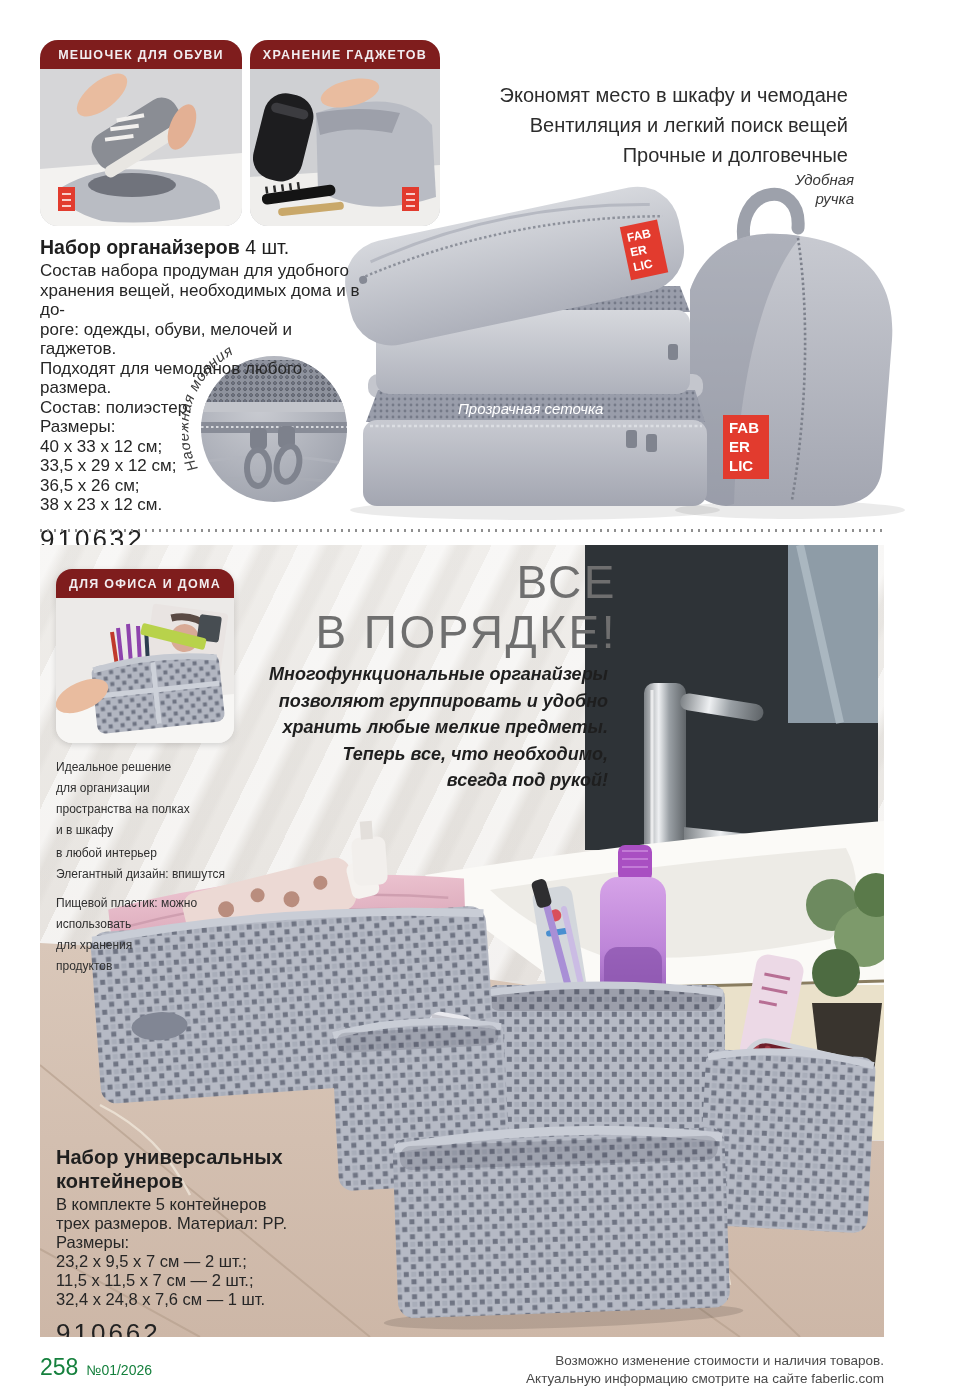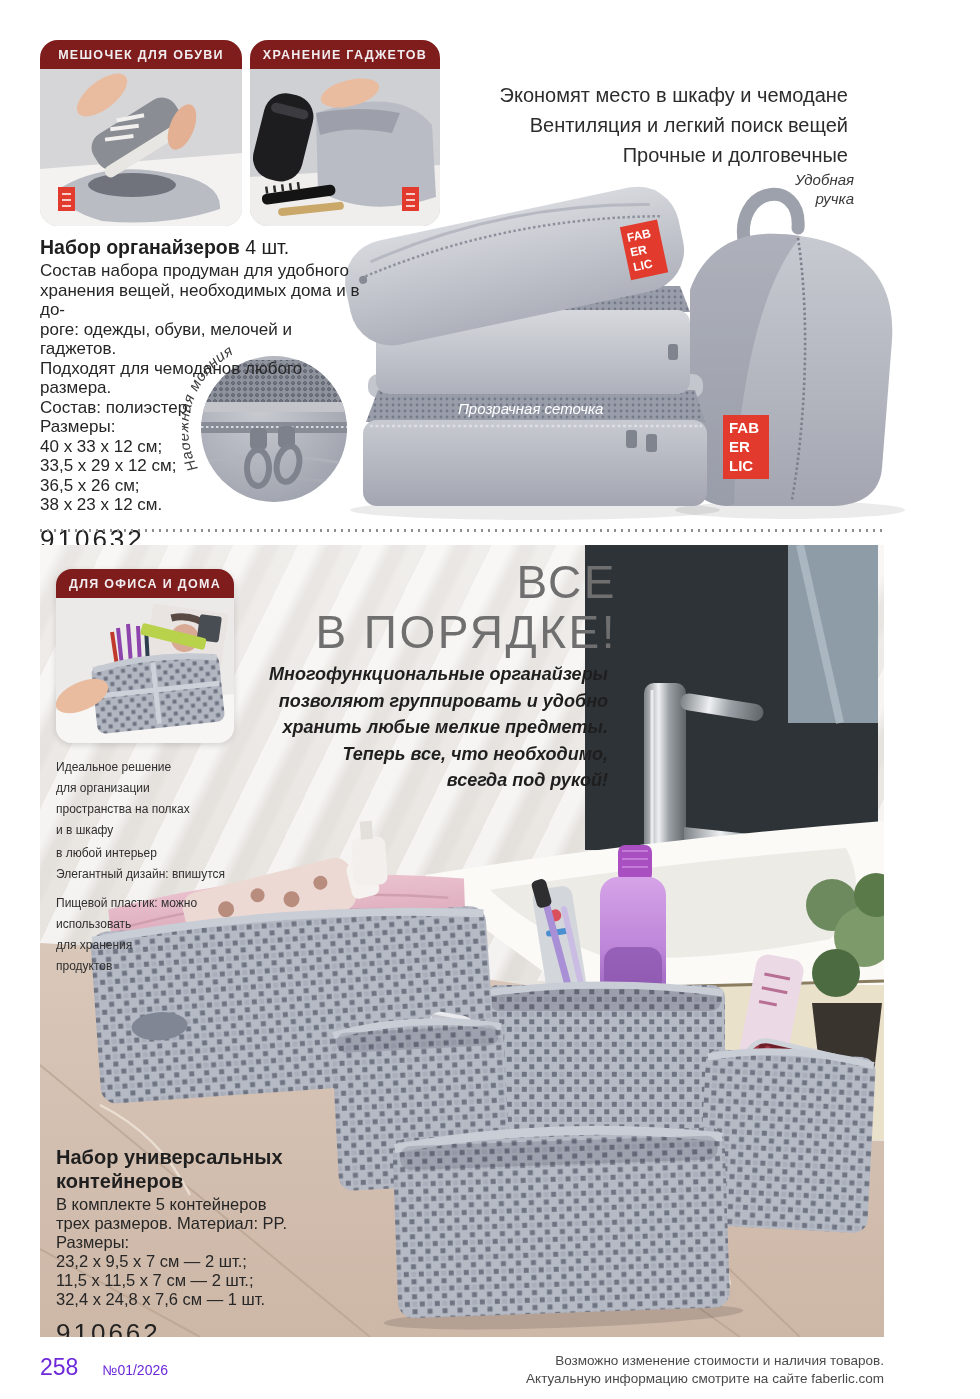--- a/index.html
+++ b/index.html
@@ -50,21 +50,21 @@
   .lead{top:116px;right:276px;text-align:right;font-style:italic;font-weight:bold;
     font-size:18px;line-height:26.5px;color:#1e1e1e;}
   .feature{left:16px;font-size:12px;line-height:21px;color:#2f2f2f;}
   .f1{top:212px;} .f2{top:298px;} .f3{top:348px;}
 
   .bottom-info{left:16px;top:600px;}
   .bottom-info .p-title{font-size:20px;font-weight:bold;line-height:24px;}
   .bottom-info .p-desc>div,.bottom-info .p-desc{font-size:16.5px;line-height:19px;}
 
   
-  .footer-left{left:40px;top:1354px;display:flex;align-items:baseline;gap:24px;color:#6d28d9;}
+  .footer-left{left:40px;top:1354px;display:flex;align-items:baseline;gap:8px;color:#15803d;}
   .footer-left .num{font-size:23px;}
   .footer-left .issue{font-size:14px;}
   .footnote{top:1352px;right:96px;text-align:right;font-size:13.5px;line-height:18px;color:#4a4a4a;}
 
   
   .mesh-label{font-size:15px;font-style:italic;fill:#ffffff;}
   .curve-label{font-size:15px;font-style:italic;fill:#3c3c3c;letter-spacing:.5px;}
   .logo-txt{fill:#ffffff;font-weight:bold;}
 </style>
 </head>

